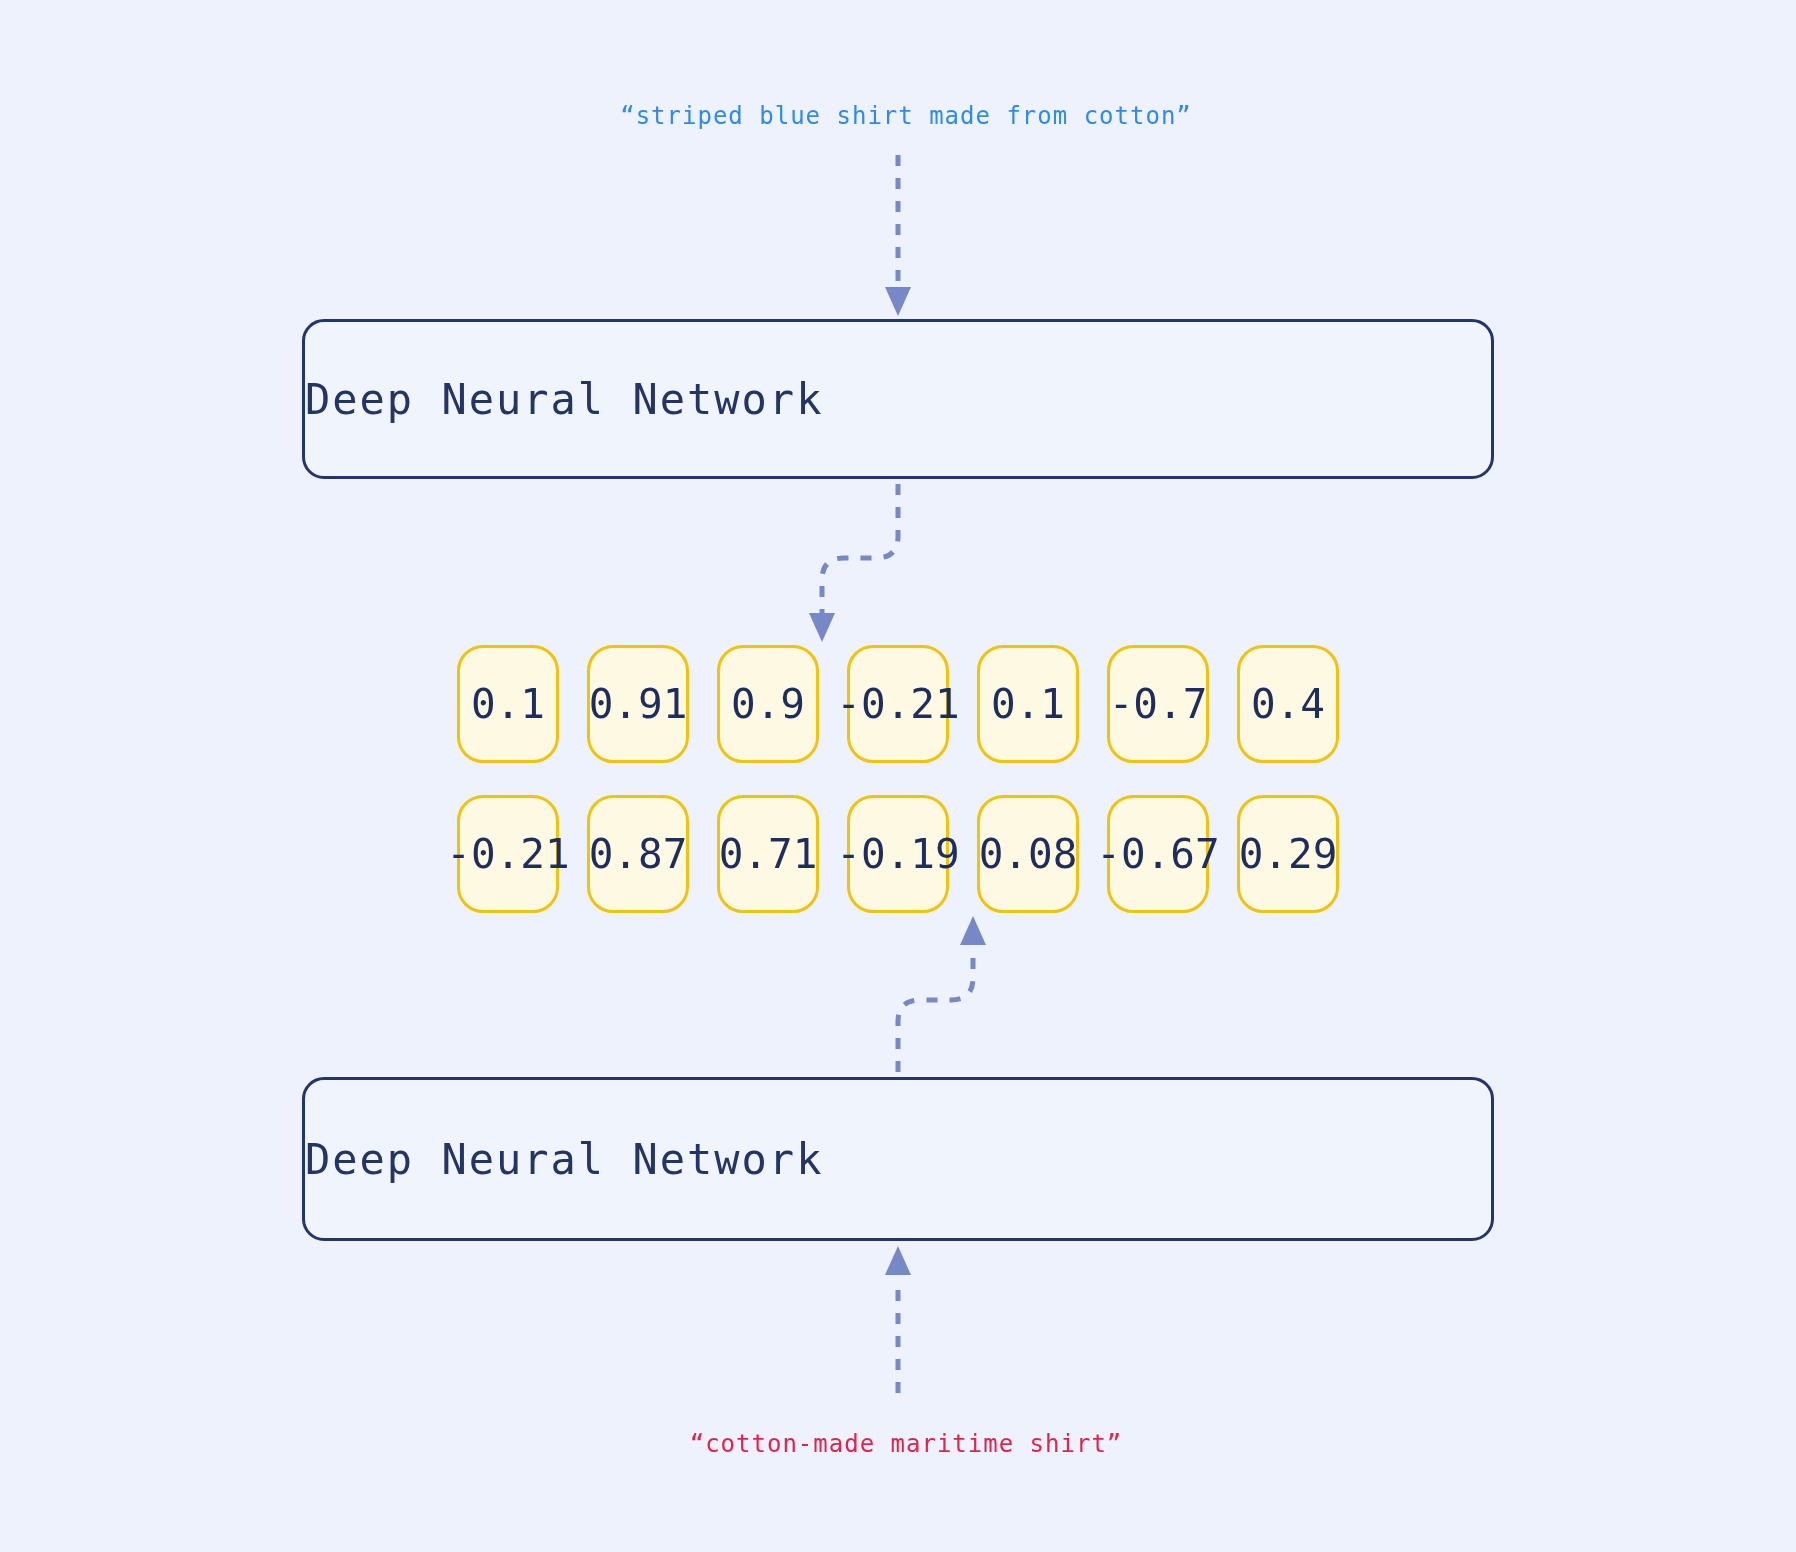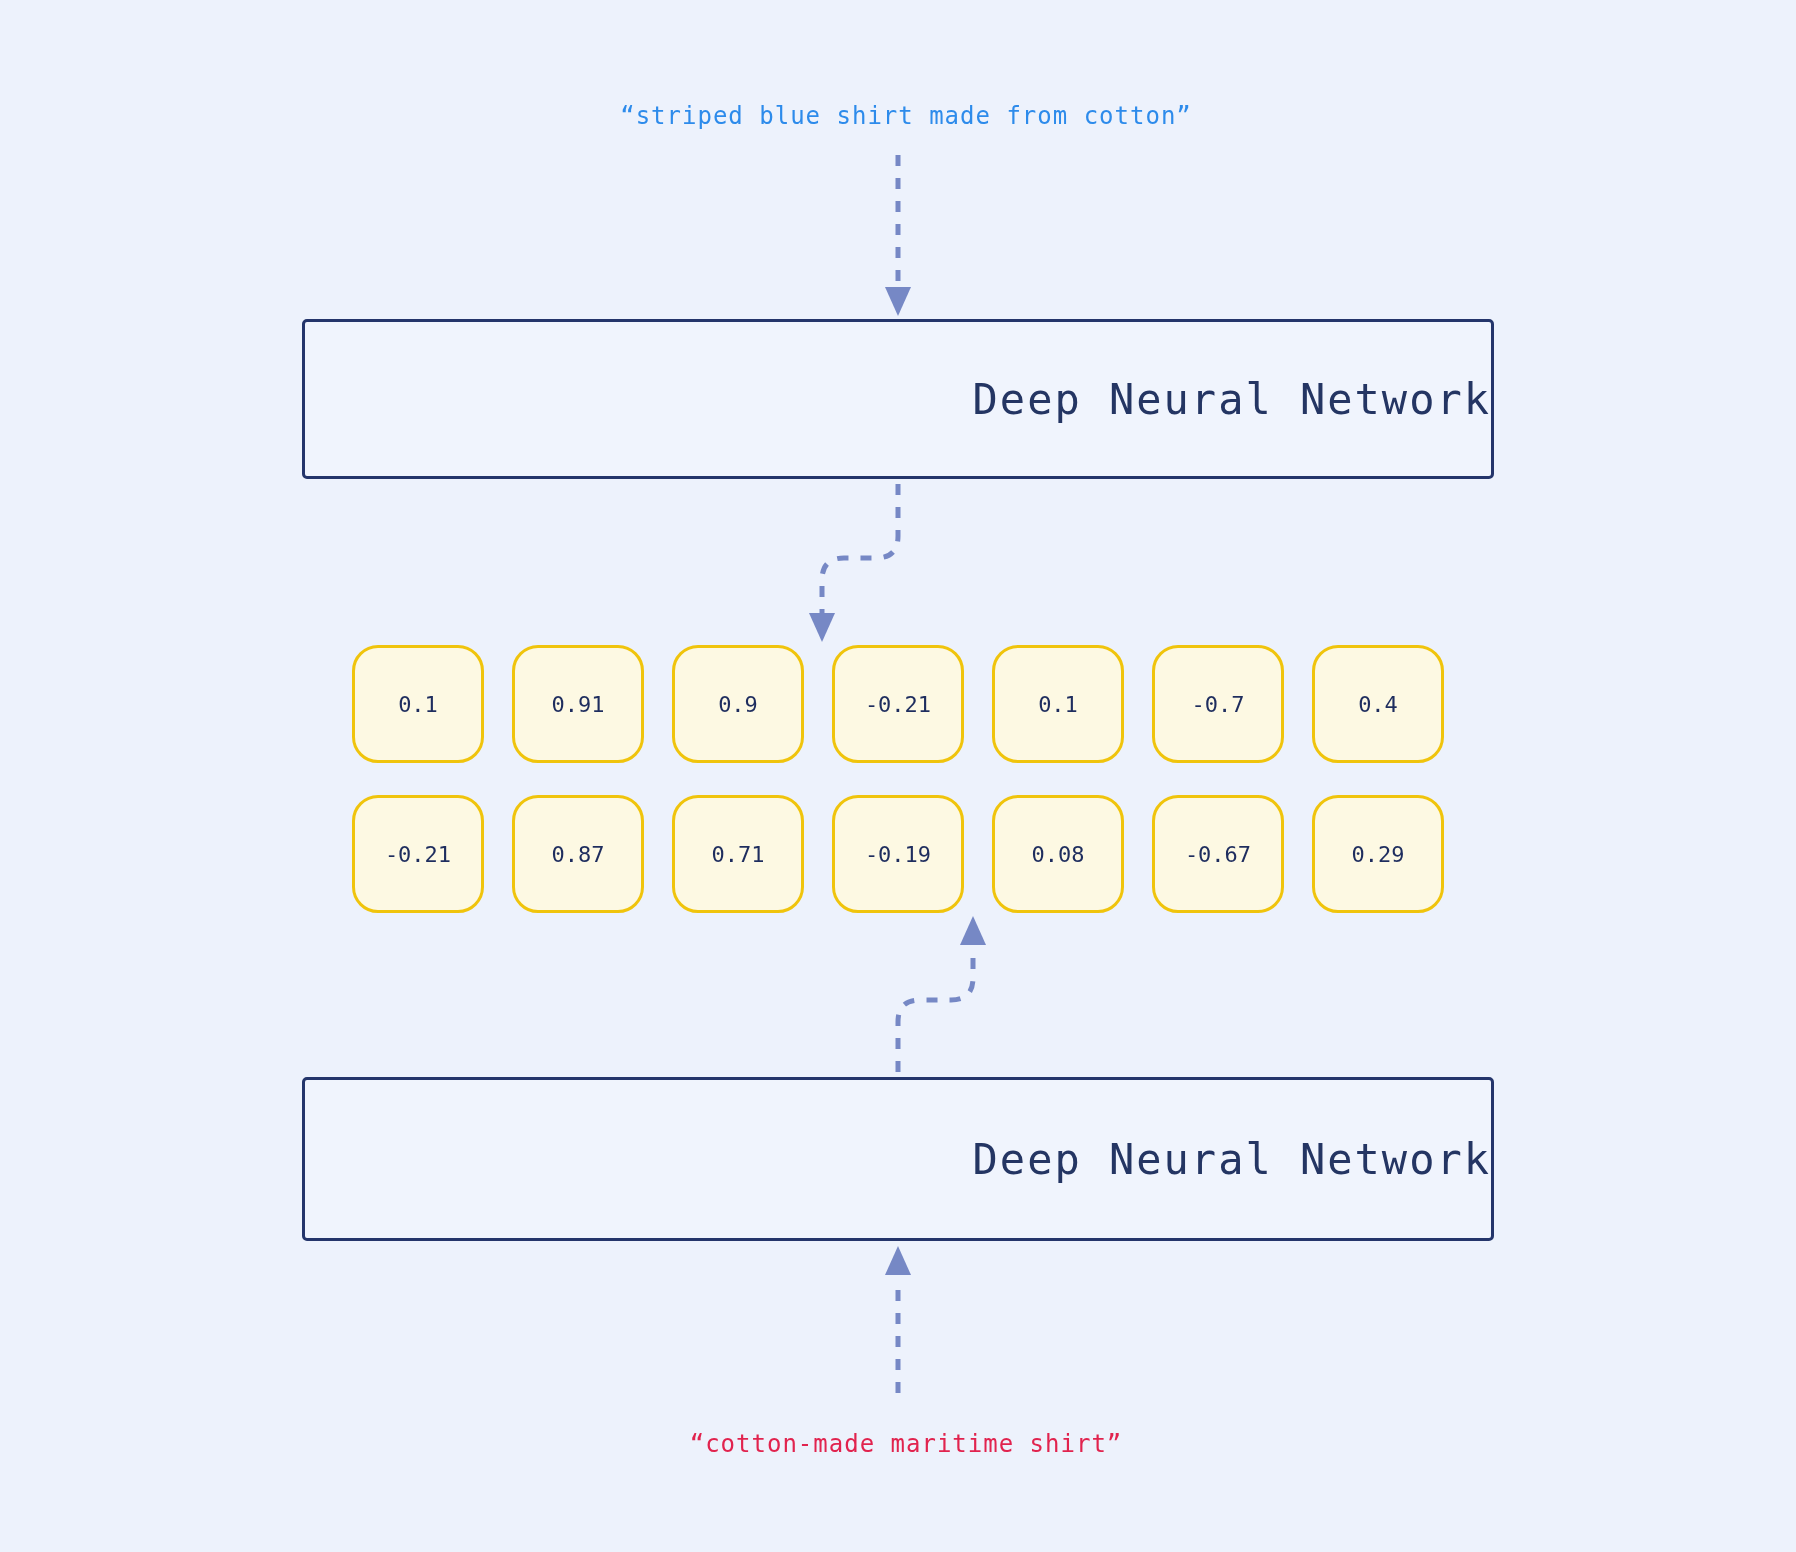--- a/index.html
+++ b/index.html
@@ -27,25 +27,25 @@
   }
   .query-text.top    { top: 90px;   color: #2d8beb; }
   .query-text.bottom { top: 1418px; color: #e1234e; }
 
   .encoder-box {
     position: absolute;
     left: 302px;
     width: 1192px;
     height: 160px;
     border: 3px solid #24356b;
-    border-radius: 5px;
+    border-radius: 22px;
     background: #f0f4fd;
     display: flex;
     align-items: center;
-    justify-content: flex-end;
+    justify-content: flex-start;
     box-sizing: border-box;
   }
   .encoder-box.top    { top: 319px; }
   .encoder-box.bottom { top: 1077px; height: 164px; }
   .encoder-label {
     font-size: 42px;
     font-weight: 500;
     letter-spacing: 2px;
     color: #243563;
   }
@@ -54,30 +54,30 @@
     position: absolute;
     left: 0;
     right: 0;
     display: flex;
     justify-content: center;
     gap: 28px;
   }
   .vector-row.top    { top: 645px; }
   .vector-row.bottom { top: 795px; }
   .vector-cell {
-    width: 132px;
+    width: 102px;
     height: 118px;
     border: 3px solid #f0c40c;
     border-radius: 26px;
     background: #fdf9e3;
     display: flex;
     align-items: center;
     justify-content: center;
     box-sizing: border-box;
-    font-size: 22px;
+    font-size: 41px;
     font-weight: 500;
     color: #1e2d5e;
   }
 
   .arrow-layer {
     position: absolute;
     inset: 0;
     pointer-events: none;
   }
   .arrow-layer path, .arrow-layer line {

